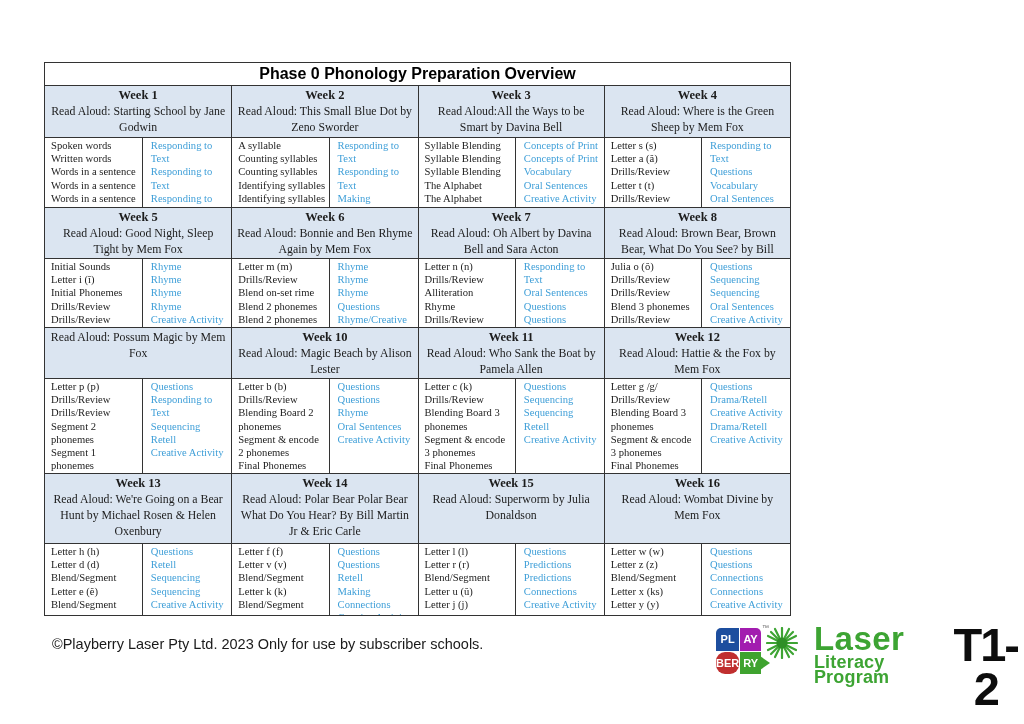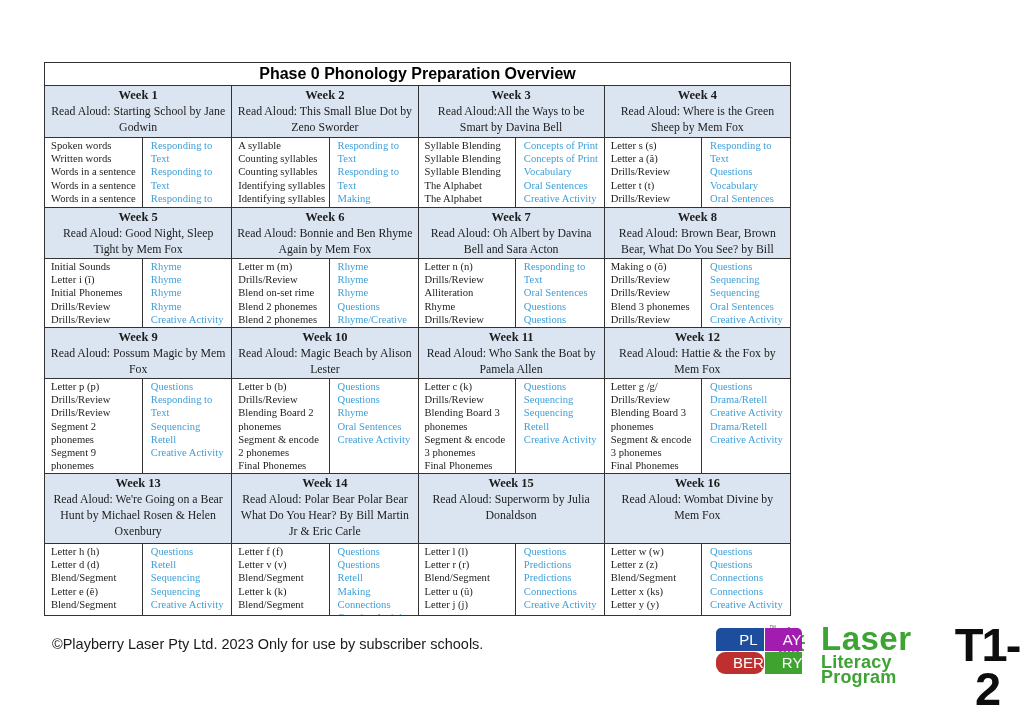--- a/index.html
+++ b/index.html
@@ -45,21 +45,21 @@
     font-family: "Liberation Sans", sans-serif; font-size: 14.5px; color: #1a1a1a;
   }
   
   .logo { position: absolute; left: 716px; top: 623px; display: flex; align-items: flex-start; }
   .puzzle {
     position: relative; width: 52px; height: 46px; margin-top: 5px;
     display: grid; grid-template-columns: 1fr 1fr; grid-template-rows: 1fr 1fr; gap: 1px;
   }
   .pz {
     display: flex; align-items: center; justify-content: center;
-    color: #fff; font-family: "Liberation Sans", sans-serif; font-weight: normal; font-size: 15px; padding-left: 17px;
+    color: #fff; font-family: "Liberation Sans", sans-serif; font-weight: bold; font-size: 11px;
   }
   .p-pl  { background: #1d4e9e; border-top-left-radius: 5px; }
   .p-ay  { background: #a21caf; border-top-right-radius: 5px; }
   .p-ber { background: #c02f2f; border-bottom-left-radius: 5px; border-radius: 9px; }
   .p-ry  { background: #3fa32f; }
   .tm { position: absolute; right: -8px; top: -4px; font-size: 7px; color: #666;
         font-family: "Liberation Sans", sans-serif; }
   .pz-arrow {
     position: absolute; right: -9px; bottom: 4px; width: 0; height: 0;
     border-top: 7px solid transparent; border-bottom: 7px solid transparent;
@@ -242,49 +242,48 @@
             </div>
           </div>
         </div>
         <div class="week-cell">
           <div class="week-header">
             <div class="week-title">Week 8</div>
             <div class="week-read">Read Aloud: Brown Bear, Brown Bear, What Do You See? by Bill Martin</div>
           </div>
           <div class="week-body">
             <div class="col skills">
-              <div class="item">Making o (ŏ)</div>
+              <div class="item">Julia o (ŏ)</div>
               <div class="item">Drills/Review</div>
               <div class="item">Drills/Review</div>
               <div class="item">Blend 3 phonemes</div>
               <div class="item">Drills/Review</div>
             </div>
             <div class="col acts">
               <div class="item">Questions</div>
               <div class="item">Sequencing</div>
               <div class="item">Sequencing</div>
               <div class="item">Oral Sentences</div>
               <div class="item">Creative Activity</div>
             </div>
           </div>
         </div>
       </div>
     <div class="w-row r2">
         <div class="week-cell">
           <div class="week-header">
-            <div class="week-title">Week 9</div>
             <div class="week-read">Read Aloud: Possum Magic by Mem Fox</div>
           </div>
           <div class="week-body">
             <div class="col skills">
               <div class="item">Letter p (p)</div>
               <div class="item">Drills/Review</div>
               <div class="item">Drills/Review</div>
               <div class="item">Segment 2 phonemes</div>
-              <div class="item">Segment 9 phonemes</div>
+              <div class="item">Segment 1 phonemes</div>
             </div>
             <div class="col acts">
               <div class="item">Questions</div>
               <div class="item">Responding to Text</div>
               <div class="item">Sequencing</div>
               <div class="item">Retell</div>
               <div class="item">Creative Activity</div>
             </div>
           </div>
         </div>

